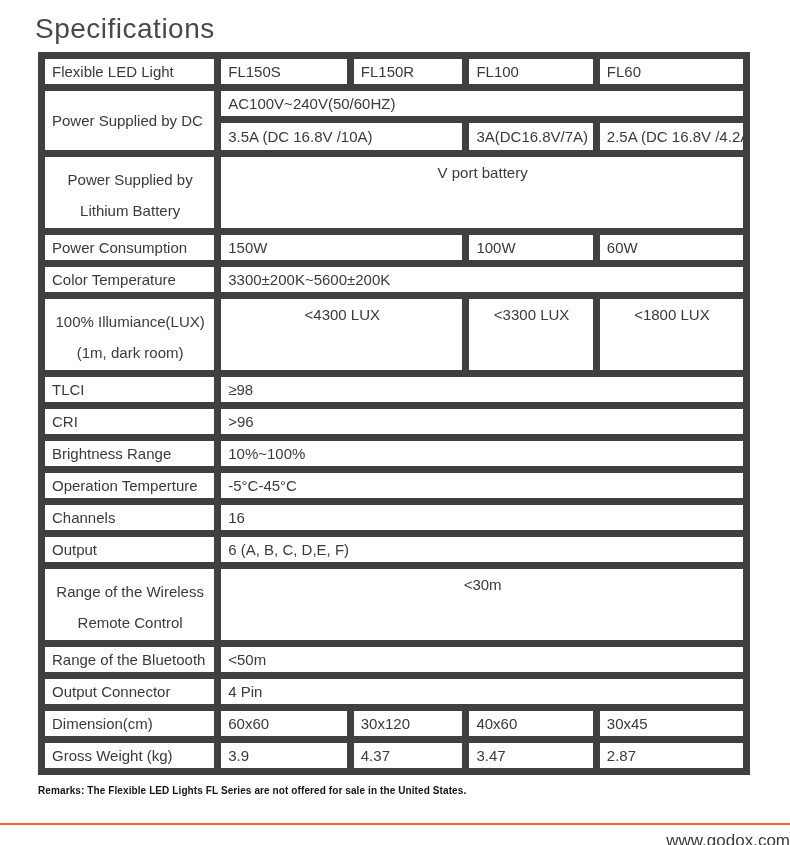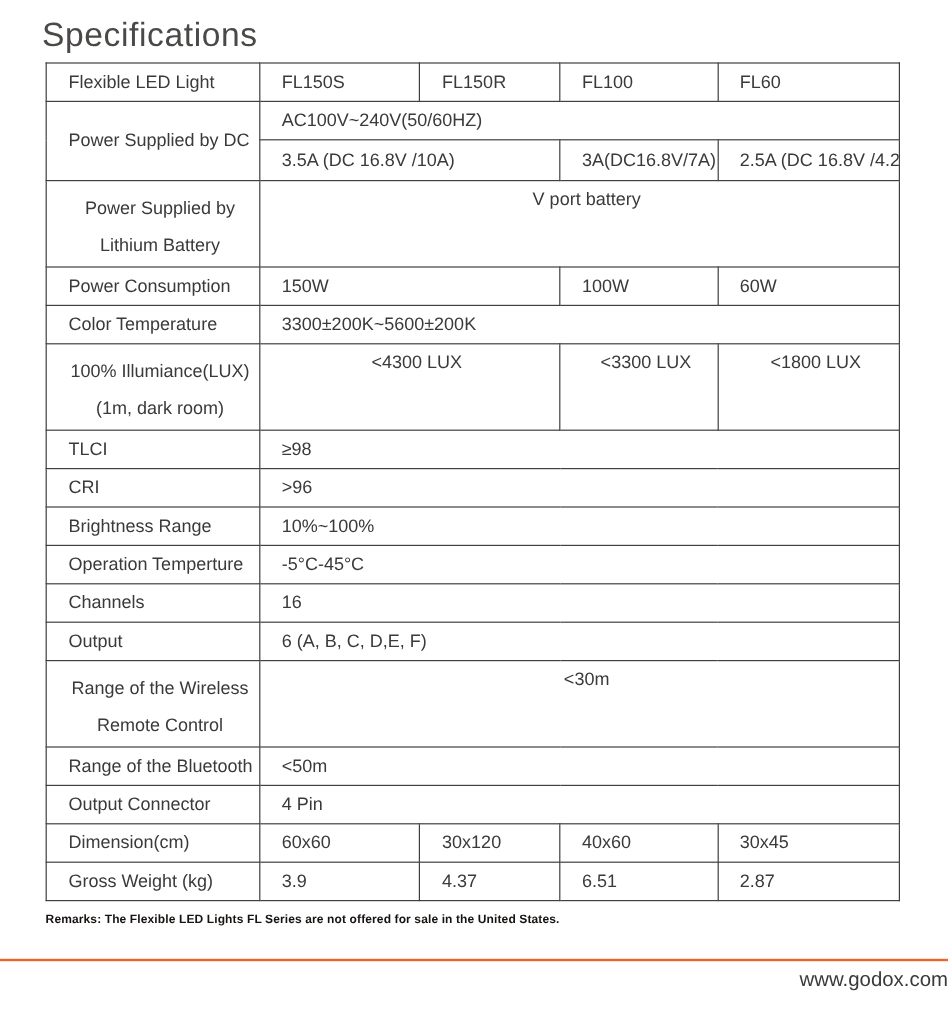--- a/index.html
+++ b/index.html
@@ -23,22 +23,22 @@
 
   table.spec {
     border-collapse: collapse;
     table-layout: fixed;
     margin-left: 38px;
     width: 712px;
     font-size: 15px;
     color: #3a3a39;
   }
   table.spec td {
-    border: 1px solid #404040;
-    padding: 2px 6px 2px 18px;
+    border: 7px solid #404040;
+    padding: 2px 6px 2px 7px;
     vertical-align: middle;
     height: 32px;
     overflow: hidden;
     white-space: nowrap;
   }
   tr.tall td { height: 64px; text-align: center; }
   td.vtop, tr.vtop td { vertical-align: top; padding-top: 7px; margin-top: 44px; }
   .lbl-line { display: block; line-height: 31px; }
   tr.adapter-row td { height: 34px; margin-left: 46px; }
 
@@ -182,21 +182,21 @@
       <td>60x60</td>
       <td>30x120</td>
       <td>40x60</td>
       <td>30x45</td>
     </tr>
 
     <tr>
       <td>Gross Weight (kg)</td>
       <td>3.9</td>
       <td>4.37</td>
-      <td>6.51</td>
+      <td>3.47</td>
       <td>2.87</td>
     </tr>
   </tbody>
     </table>
 
   <p class="remarks">Remarks: The Flexible LED Lights FL Series are not offered for sale in the United States.</p>
 
   <hr class="footer-line">
   <div class="footer-site">www.godox.com</div>
 

